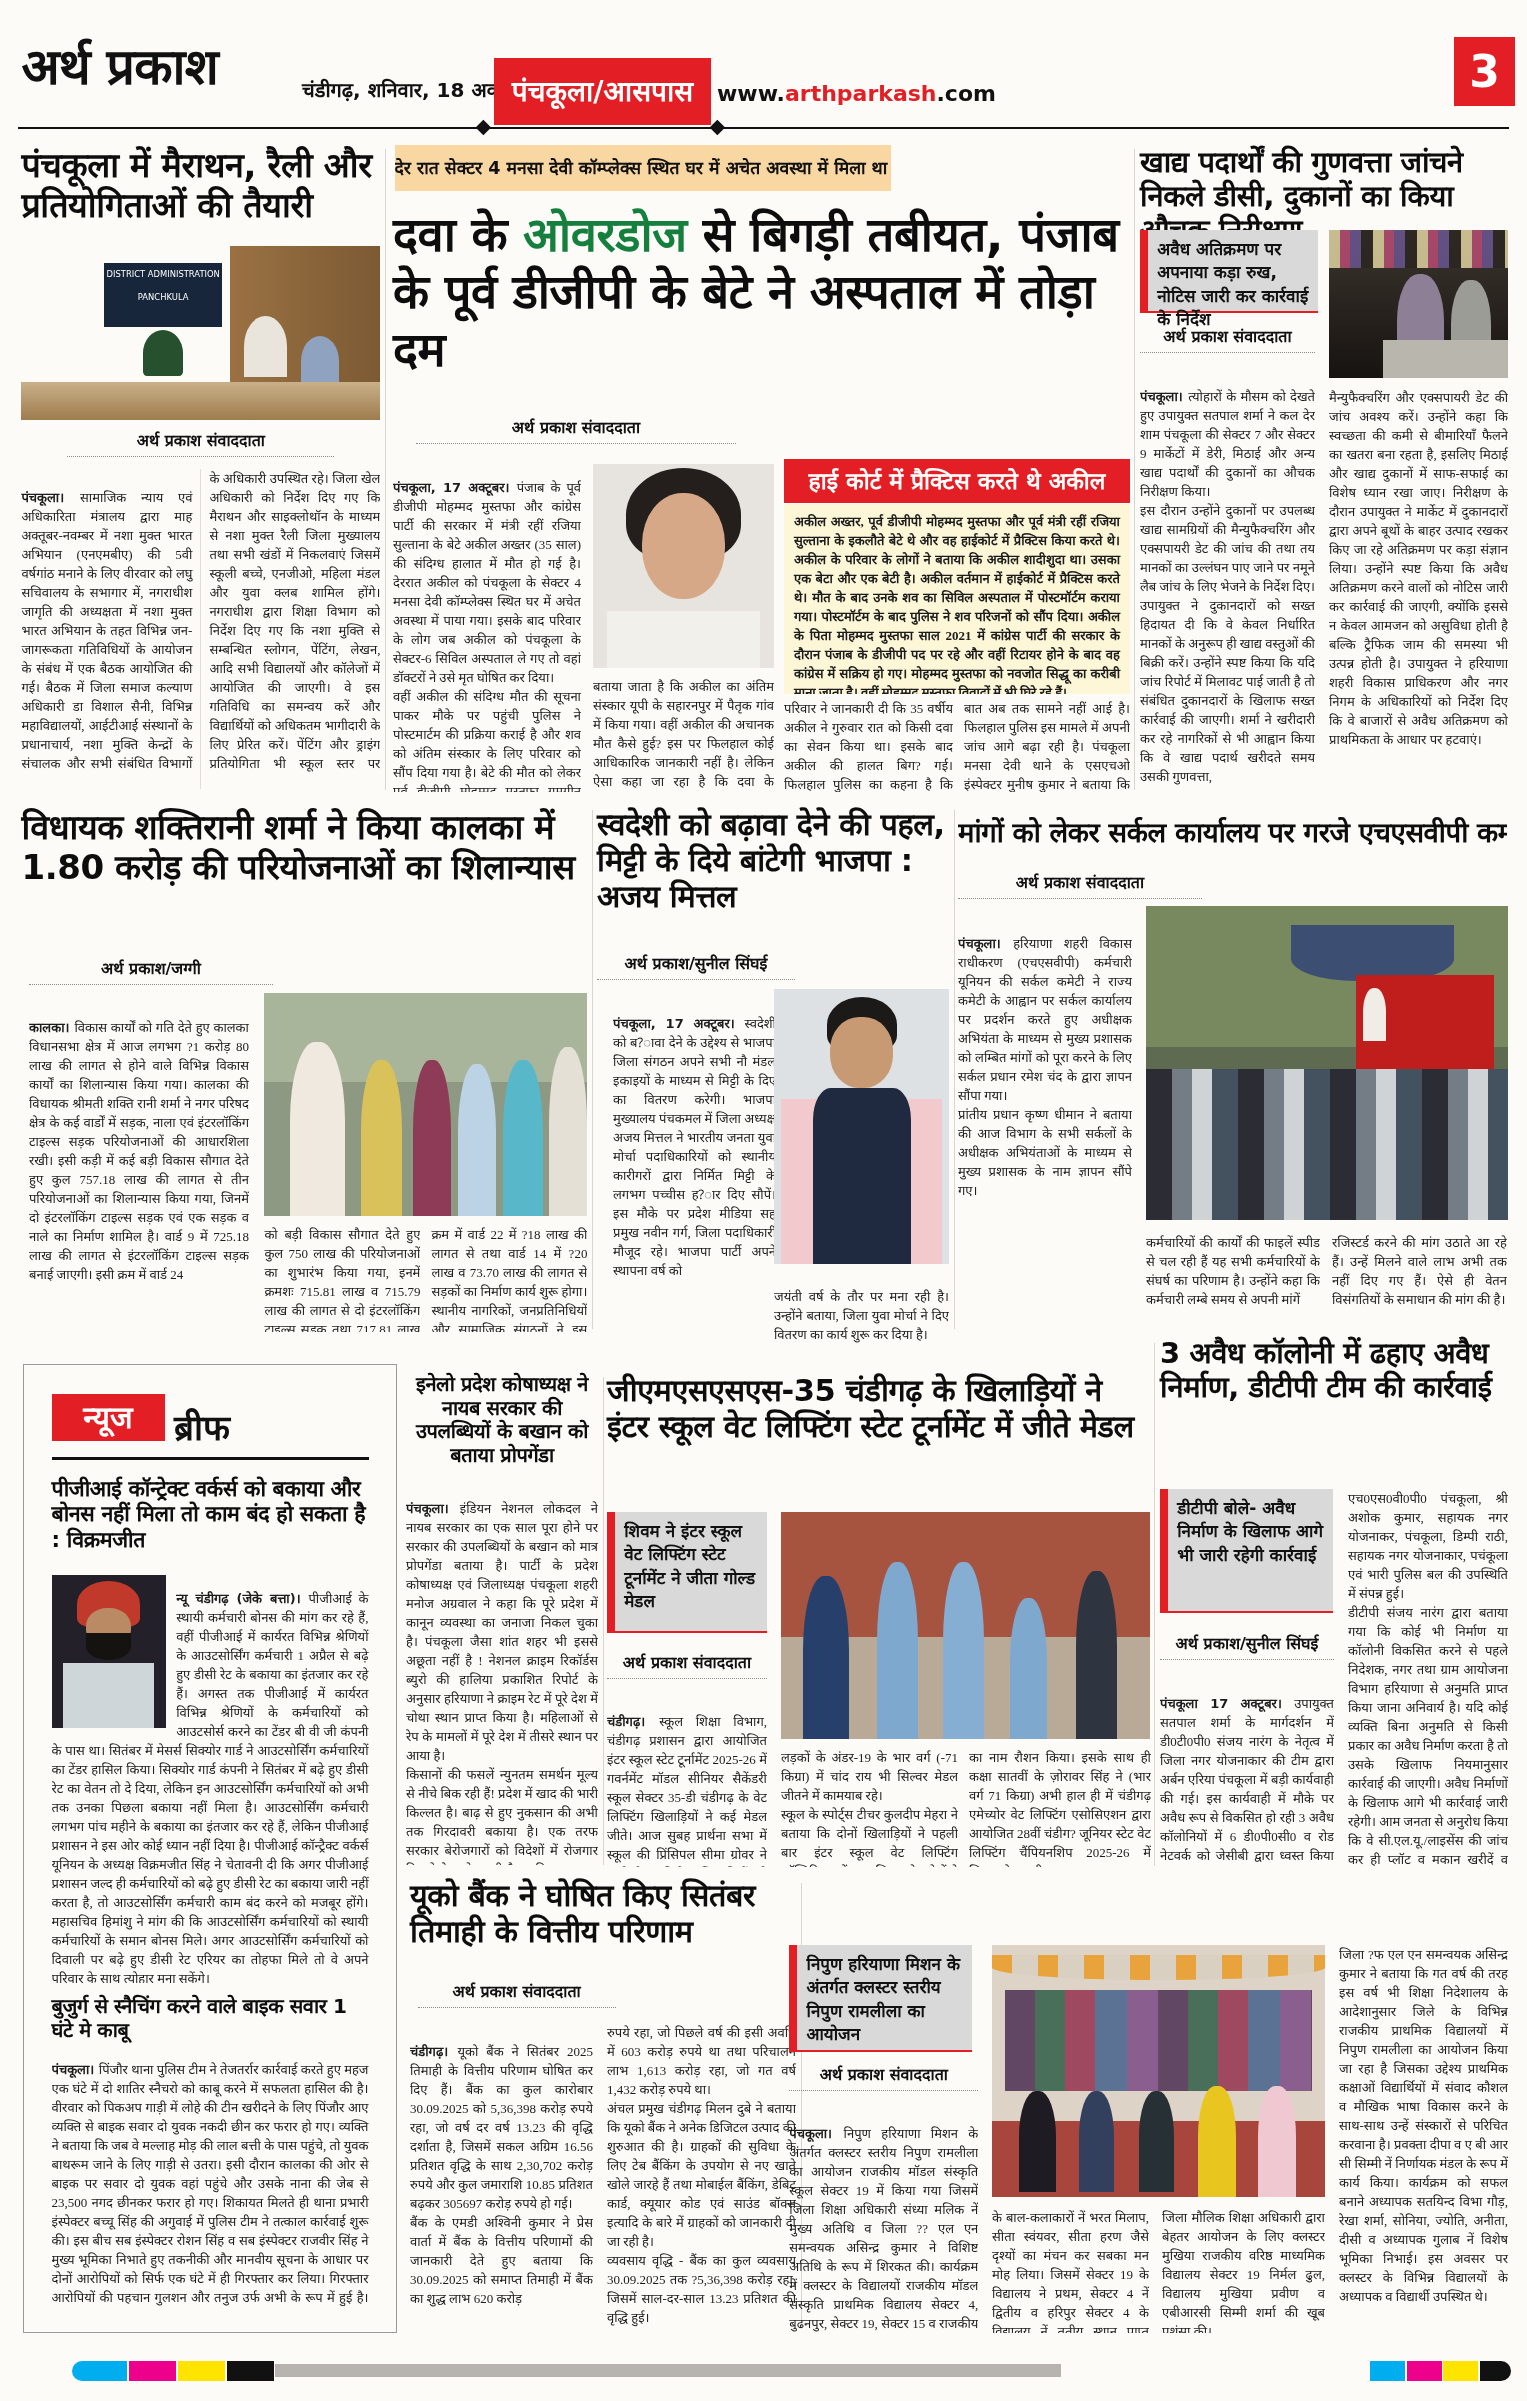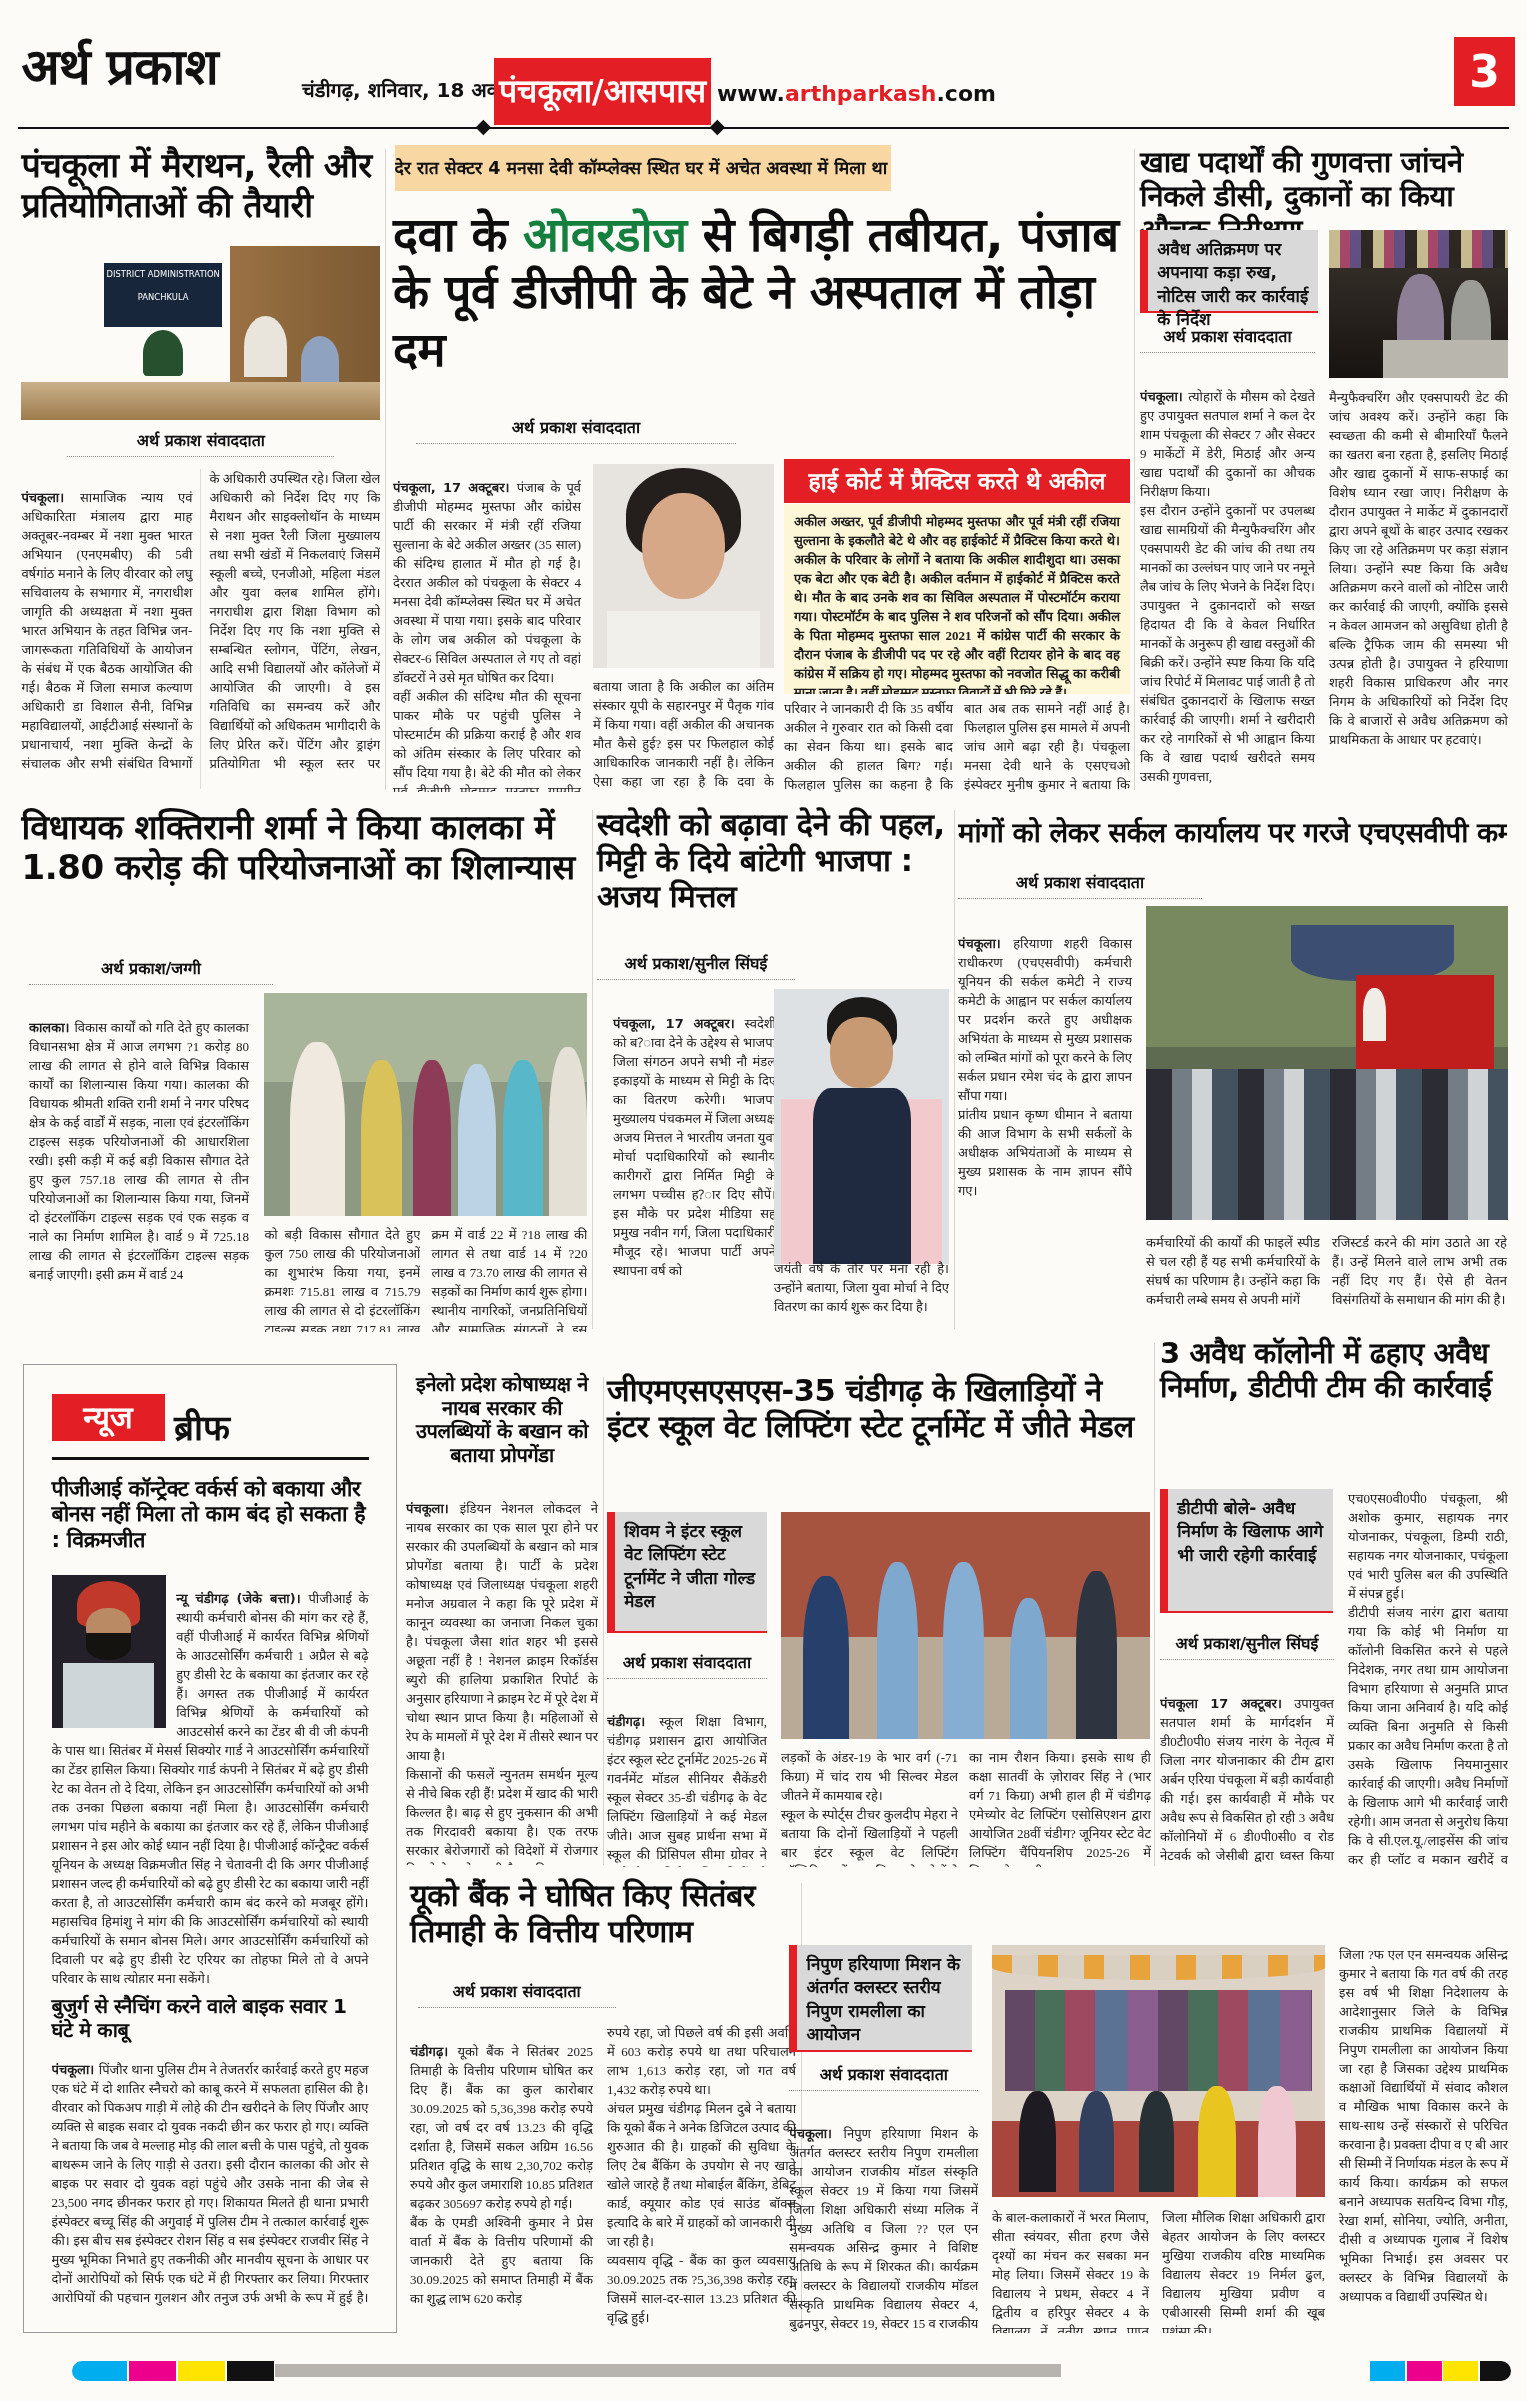--- a/index.html
+++ b/index.html
@@ -26,21 +26,21 @@
   .float-photo{float:left;width:114px;height:153px;margin:4.6px 10.7px 3.1px 0;position:relative;overflow:hidden;}
 </style>
 </head>
 <body>
 
 <div class="page">
 
   <div class="abs" style="left:0;top:0;width:1527px;height:137px;">
     <div class="abs" style="left:21.4px;top:30.5px;font-size:50px;font-weight:900;letter-spacing:-0.8px;">अर्थ प्रकाश</div>
     <div class="abs" style="left:302px;top:76px;font-size:20px;font-weight:bold;">चंडीगढ़, शनिवार, 18 अक्तूबर, 2025</div>
-    <div class="abs redbox" style="left:494px;top:58px;width:217px;height:67px;font-size:32px;line-height:67px;text-align:center;">
+    <div class="abs redbox" style="left:494px;top:58px;width:217px;height:67px;font-size:28px;line-height:67px;text-align:center;">
       <span>पंचकूला/आसपास</span>
     </div>
     <div class="abs" style="left:717px;top:81px;font-size:22px;font-weight:bold;">
       <span>www.</span><span style="color:#e31e24;">arthparkash</span><span>.com</span>
     </div>
     <div class="abs redbox" style="left:1454px;top:37px;width:61px;height:69px;font-size:44px;line-height:69px;">
       <span>3</span>
     </div>
     <div class="abs" style="left:18.3px;top:127px;width:1491px;height:2.3px;background:#111;"></div>
     <div class="abs" style="left:478px;top:122px;width:10.7px;height:10.7px;background:#111;transform:rotate(45deg);"></div>
@@ -137,21 +137,21 @@
     <div class="body abs" style="left:16px;top:188px;width:163px;height:337px;">
       <b class="dl">पंचकूला, 17 अक्टूबर।</b><span>स्वदेशी को ब?ावा देने के उद्देश्य से भाजपा जिला संगठन अपने सभी नौ मंडल इकाइयों के माध्यम से मिट्टी के दिए का वितरण करेगी। भाजपा मुख्यालय पंचकमल में जिला अध्यक्ष अजय मित्तल ने भारतीय जनता युवा मोर्चा पदाधिकारियों को स्थानीय कारीगरों द्वारा निर्मित मिट्टी के लगभग पच्चीस ह?ार दिए सौपें। इस मौके पर प्रदेश मीडिया सह प्रमुख नवीन गर्ग, जिला पदाधिकारी मौजूद रहे। भाजपा पार्टी अपने स्थापना वर्ष को</span>
     </div>
     <div class="ph" style="left:177px;top:182px;width:175px;height:275px;background:#dde1e4;">
       <div class="abs" style="left:30%;top:3%;width:40%;height:20%;background:#1c1a19;border-radius:50% 50% 30% 30%;"></div>
       <div class="abs" style="left:32%;top:10%;width:36%;height:26%;background:#c79a74;border-radius:46%;"></div>
       <div class="abs" style="left:4%;top:40%;width:22%;height:60%;background:#f2c9cd;"></div>
       <div class="abs" style="left:74%;top:40%;width:22%;height:60%;background:#f2c9cd;"></div>
       <div class="abs" style="left:22%;top:36%;width:56%;height:64%;background:#1f2940;border-radius:18% 18% 0 0;"></div>
     </div>
-    <div class="body abs" style="left:177px;top:452px;width:175px;height:61px;">जयंती वर्ष के तौर पर मना रही है। उन्होंने बताया, जिला युवा मोर्चा ने दिए वितरण का कार्य शुरू कर दिया है।</div>
+    <div class="body abs" style="left:177px;top:480px;width:175px;height:61px;">जयंती वर्ष के तौर पर मना रही है। उन्होंने बताया, जिला युवा मोर्चा ने दिए वितरण का कार्य शुरू कर दिया है।</div>
   </div>
 
   <div class="art" style="left:958px;top:816px;width:549px;height:516px;">
     <div class="hl nowrap" style="font-size:27.5px;">मांगों को लेकर सर्कल कार्यालय पर गरजे एचएसवीपी कर्मचारी</div>
     <div class="byline abs" style="left:0;top:55px;width:244px;">अर्थ प्रकाश संवाददाता</div>
     <div class="body abs" style="left:0;top:99px;width:174px;height:417px;">
       <b class="dl">पंचकूला।</b><span>हरियाणा शहरी विकास राधीकरण (एचएसवीपी) कर्मचारी यूनियन की सर्कल कमेटी ने राज्य कमेटी के आह्वान पर सर्कल कार्यालय पर प्रदर्शन करते हुए अधीक्षक अभियंता के माध्यम से मुख्य प्रशासक को लम्बित मांगों को पूरा करने के लिए सर्कल प्रधान रमेश चंद के द्वारा ज्ञापन सौंपा गया।
 प्रांतीय प्रधान कृष्ण धीमान ने बताया की आज विभाग के सभी सर्कलों के अधीक्षक अभियंताओं के माध्यम से मुख्य प्रशासक के नाम ज्ञापन सौंपे गए।</span>
     </div>
     <div class="ph" style="left:188px;top:90px;width:362px;height:314px;background:linear-gradient(#79895f 0 45%,#5e6b50 45% 100%);">

